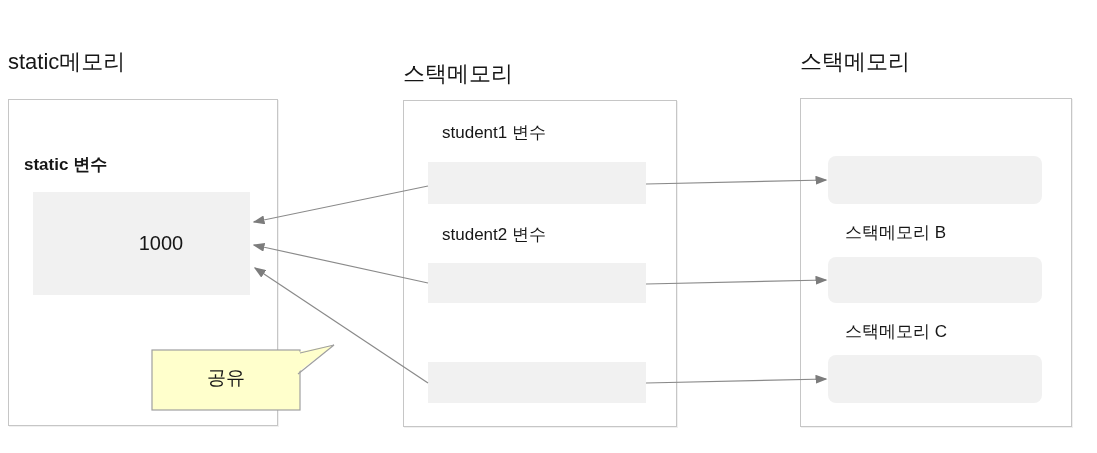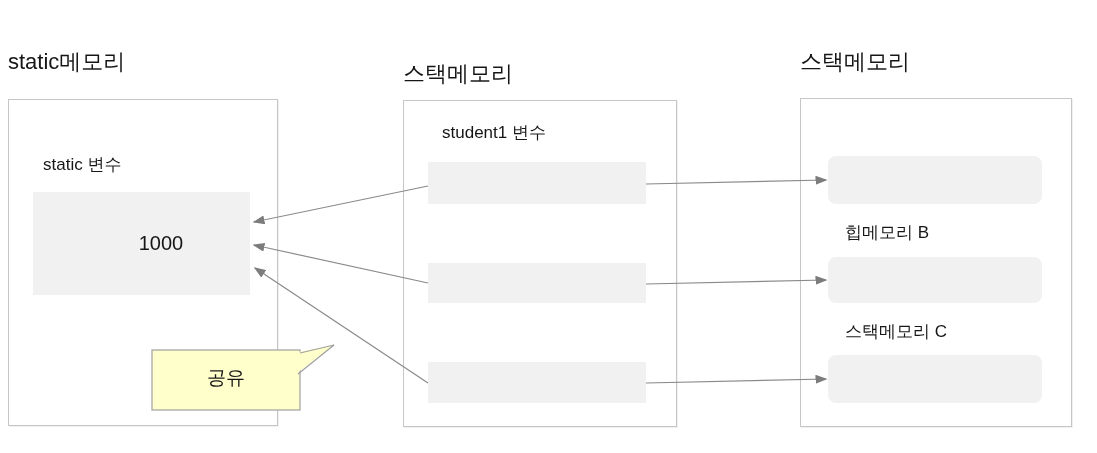--- a/index.html
+++ b/index.html
@@ -70,34 +70,35 @@
 </head>
 <body>
 
 <div class="canvas">
 
   <div class="col-title" style="left:8px; top:49px; width:270px;">static메모리</div>
   <div class="col-title" style="left:403px; top:49px; width:274px;margin-top:12px;">스택메모리</div>
   <div class="col-title" style="left:800px; top:49px; width:272px;">스택메모리</div>
 
   <div class="panel" style="left:8px; top:99px; width:270px; height:327px;"></div>
-  <div class="lbl" style="left:43px; top:153px; width:217px;">static 변수</div>
+  <div class="lbl" style="left:24px; top:153px; width:217px;font-weight:bold;">static 변수</div>
   <div class="slot value-slot" style="left:33px; top:192px; width:217px; height:103px;">
     <span>1000</span>
   </div>
 
   <div class="panel" style="left:403px; top:100px; width:274px; height:327px;"></div>
   <div class="lbl" style="left:442px; top:121px; width:218px;">student1 변수</div>
   <div class="slot" style="left:428px; top:162px; width:218px; height:42px;"></div>
+  <div class="lbl" style="left:442px; top:223px; width:218px;">student2 변수</div>
   <div class="slot" style="left:428px; top:263px; width:218px; height:40px;"></div>
   <div class="slot" style="left:428px; top:362px; width:218px; height:41px;"></div>
 
   <div class="panel" style="left:800px; top:98px; width:272px; height:329px;"></div>
   <div class="slot rounded" style="left:828px; top:156px; width:214px; height:48px;"></div>
-  <div class="lbl" style="left:845px; top:221px; width:214px;">힙메모리 B</div>
+  <div class="lbl" style="left:845px; top:221px; width:214px;">스택메모리 B</div>
   <div class="slot rounded" style="left:828px; top:257px; width:214px; height:46px;"></div>
   <div class="lbl" style="left:845px; top:320px; width:214px;">스택메모리 C</div>
   <div class="slot rounded" style="left:828px; top:355px; width:214px; height:48px;"></div>
 
   <svg class="overlay" viewBox="0 0 1097 453">
     <defs>
       <marker id="ah" markerWidth="12" markerHeight="9" refX="10.5" refY="4.5" orient="auto" markerUnits="userSpaceOnUse">
         <path d="M0,0 L12,4.5 L0,9 Z" fill="#7c7c7c"></path>
       </marker>
     </defs>

